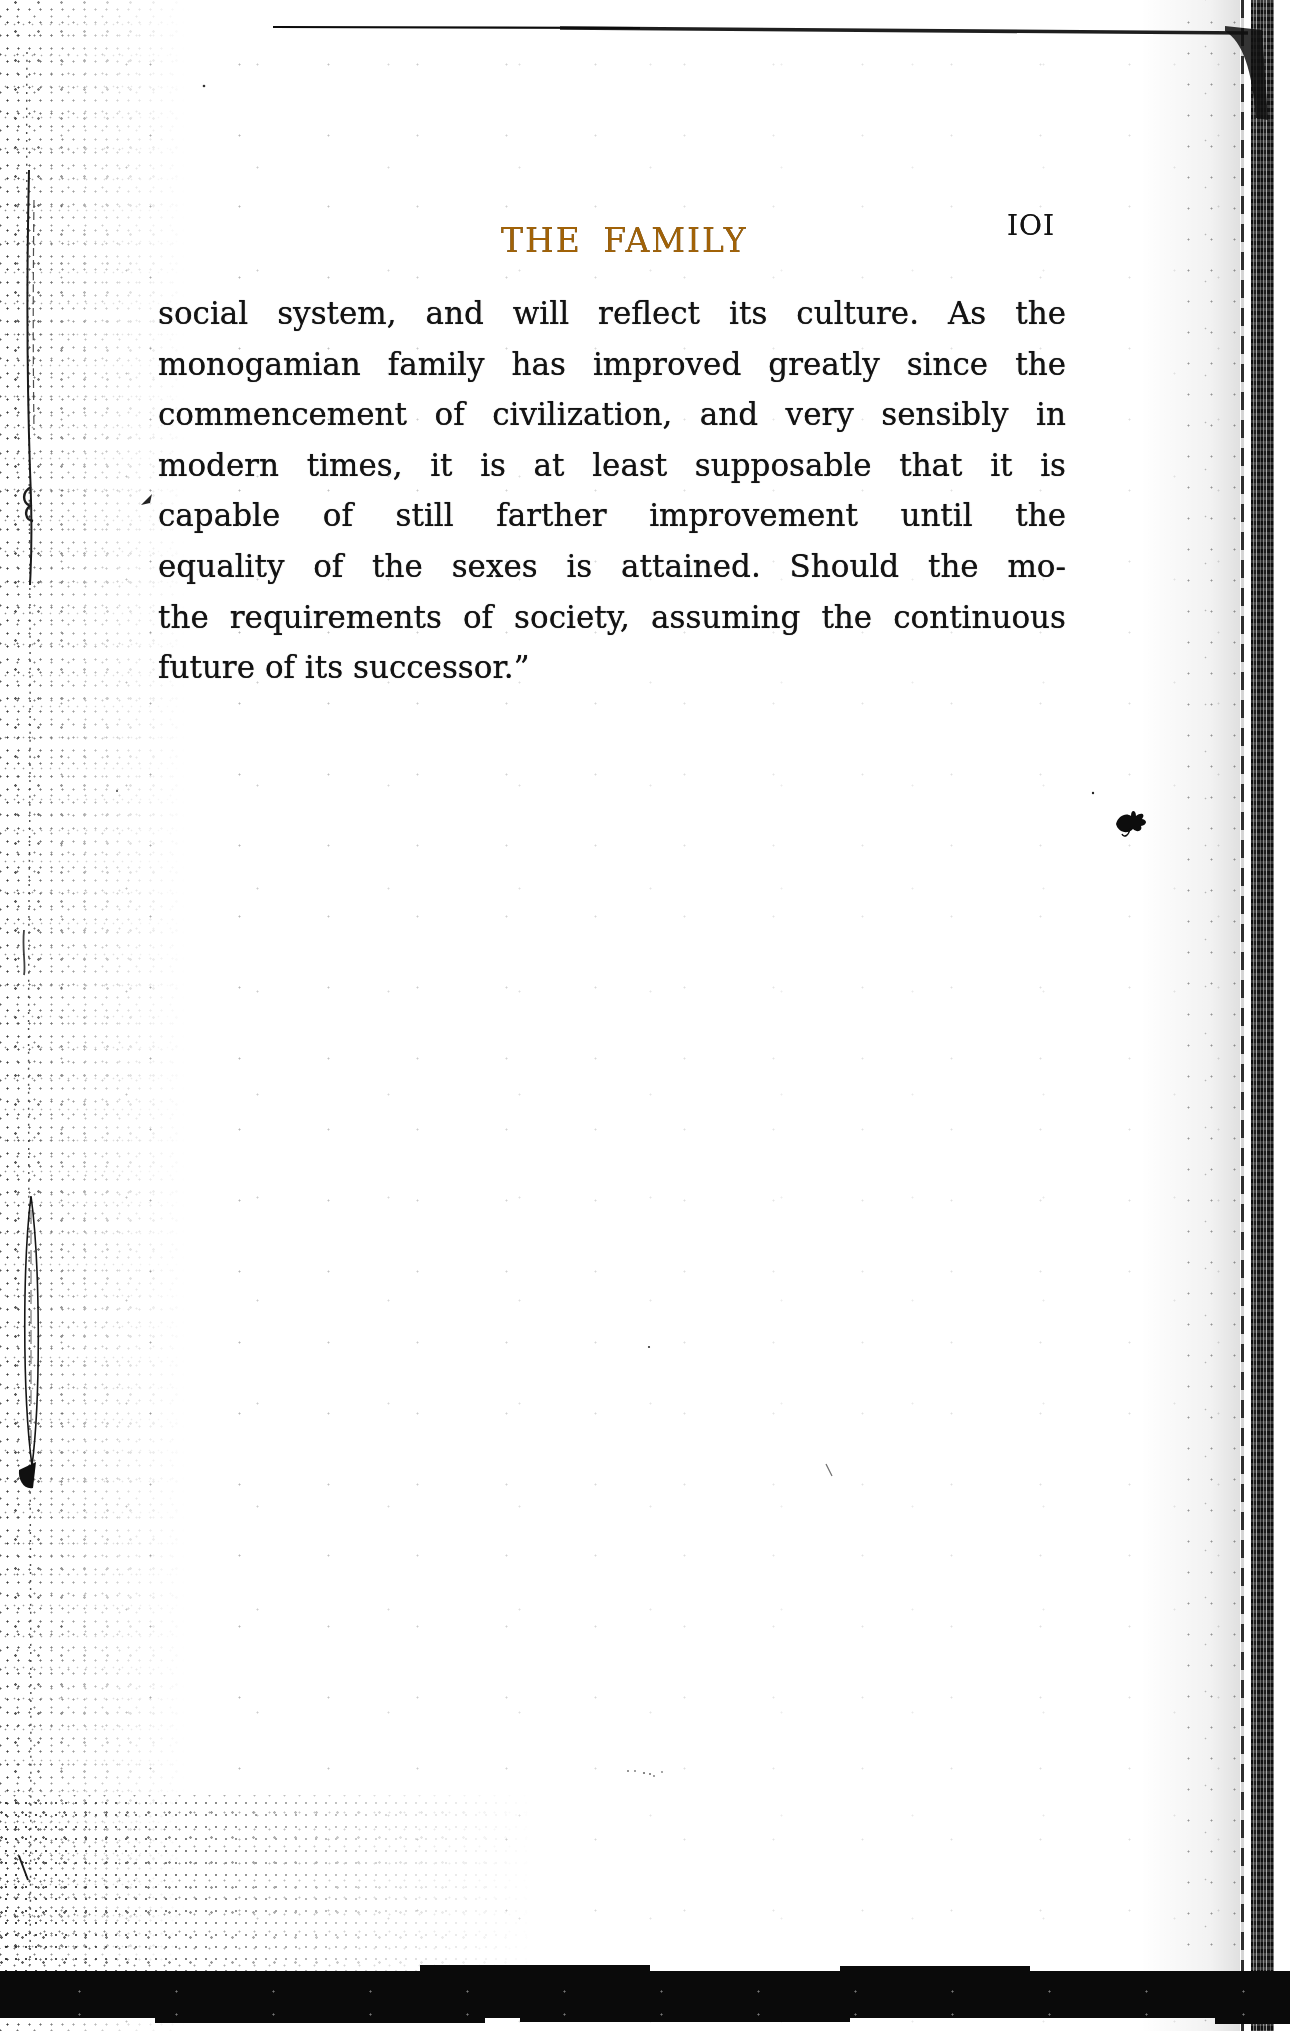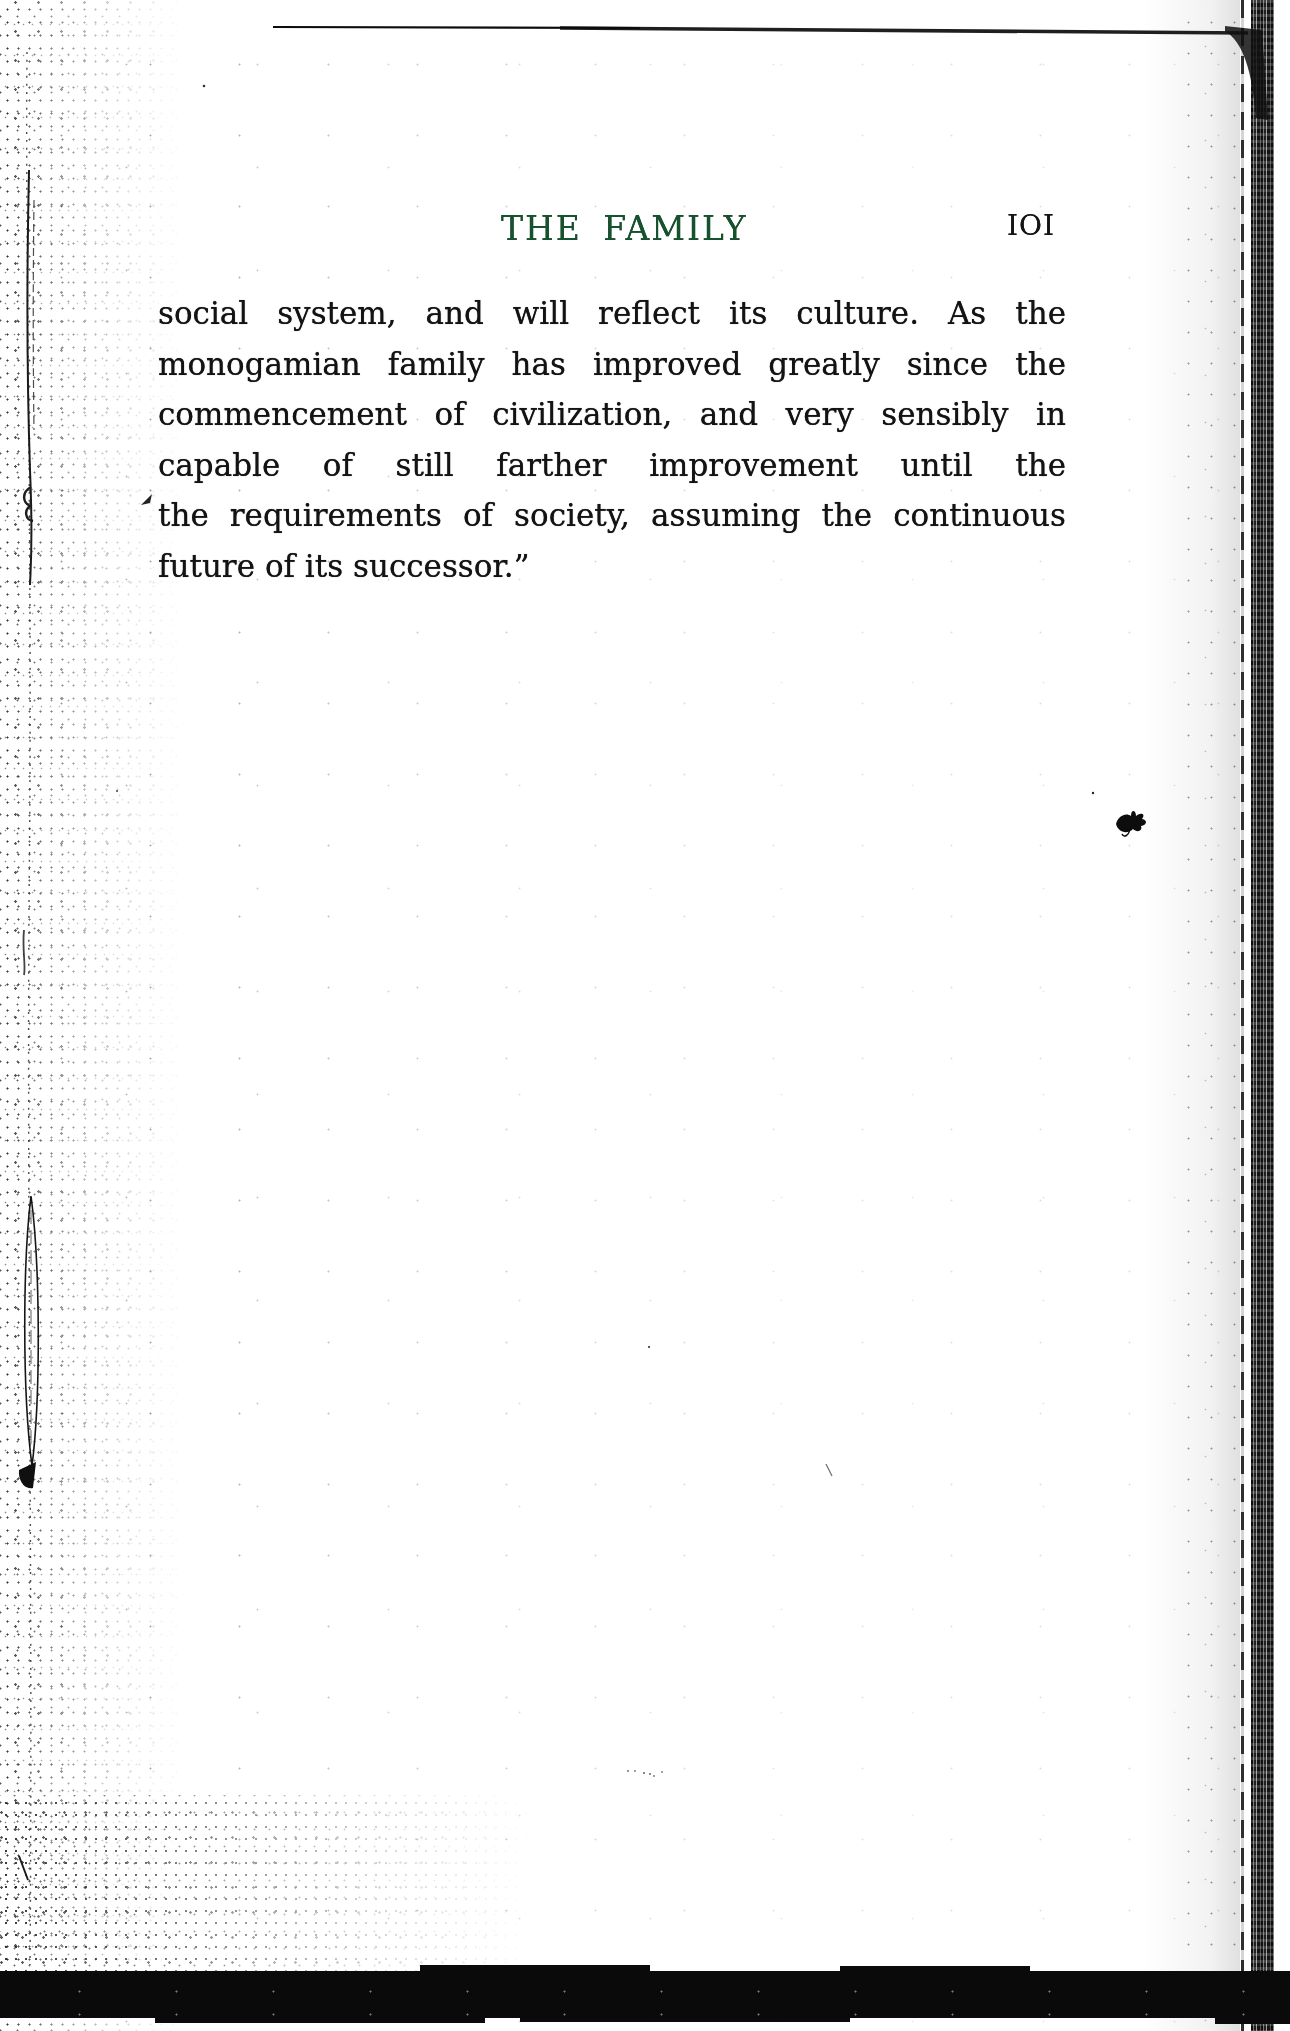--- a/index.html
+++ b/index.html
@@ -87,24 +87,24 @@
   .bar-step-1 { position: absolute; left: 155px;  top: 2018px; width: 330px; height: 5px; background: #0a0a0a; }
   .bar-step-2 { position: absolute; left: 520px;  top: 2018px; width: 330px; height: 4px; background: #0a0a0a; }
   .bar-step-3 { position: absolute; left: 1215px; top: 2016px; width: 75px;  height: 8px; background: #0a0a0a; }
   
   .artifact-svg {
     position: absolute; left: 0; top: 0; width: 1290px; height: 2031px;
     pointer-events: none;
   }
   
   .running-title {
-    position: absolute; left: 501px; top: 212px;
+    position: absolute; left: 501px; top: 224px;
     font-size: 33px; line-height: 33px;
     letter-spacing: 2px; word-spacing: 9px;
-    color: #14532d;
+    color: #a16207;
     text-shadow: 0 0 0.6px rgba(10,10,10,.8);
     white-space: nowrap;
   }
   .page-number {
     position: absolute; left: 1007px; top: 209px;
     font-size: 28px; line-height: 33px;
     letter-spacing: 1px;
     color: #141414;
     text-shadow: 0 0 0.6px rgba(10,10,10,.8);
   }
@@ -181,18 +181,20 @@
     <circle cx="1093" cy="793" r="1.2" fill="#222222"></circle>
   </svg>
 
   <div class="running-title">THE FAMILY</div>
   <div class="page-number">IOI</div>
 
   <div class="paragraph" id="paragraph">
       <div class="text-line">social system, and will reflect its culture. As the</div>
       <div class="text-line">monogamian family has improved greatly since the</div>
       <div class="text-line">commencement of civilization, and very sensibly in</div>
+      <div class="text-line">modern times, it is at least supposable that it is</div>
       <div class="text-line">capable of still farther improvement until the</div>
+      <div class="text-line">equality of the sexes is attained. Should the mo-</div>
       <div class="text-line">the requirements of society, assuming the continuous</div>
       <div class="text-line last">future of its successor.”</div>
     </div>
 
 </div>
 
 </body></html>

